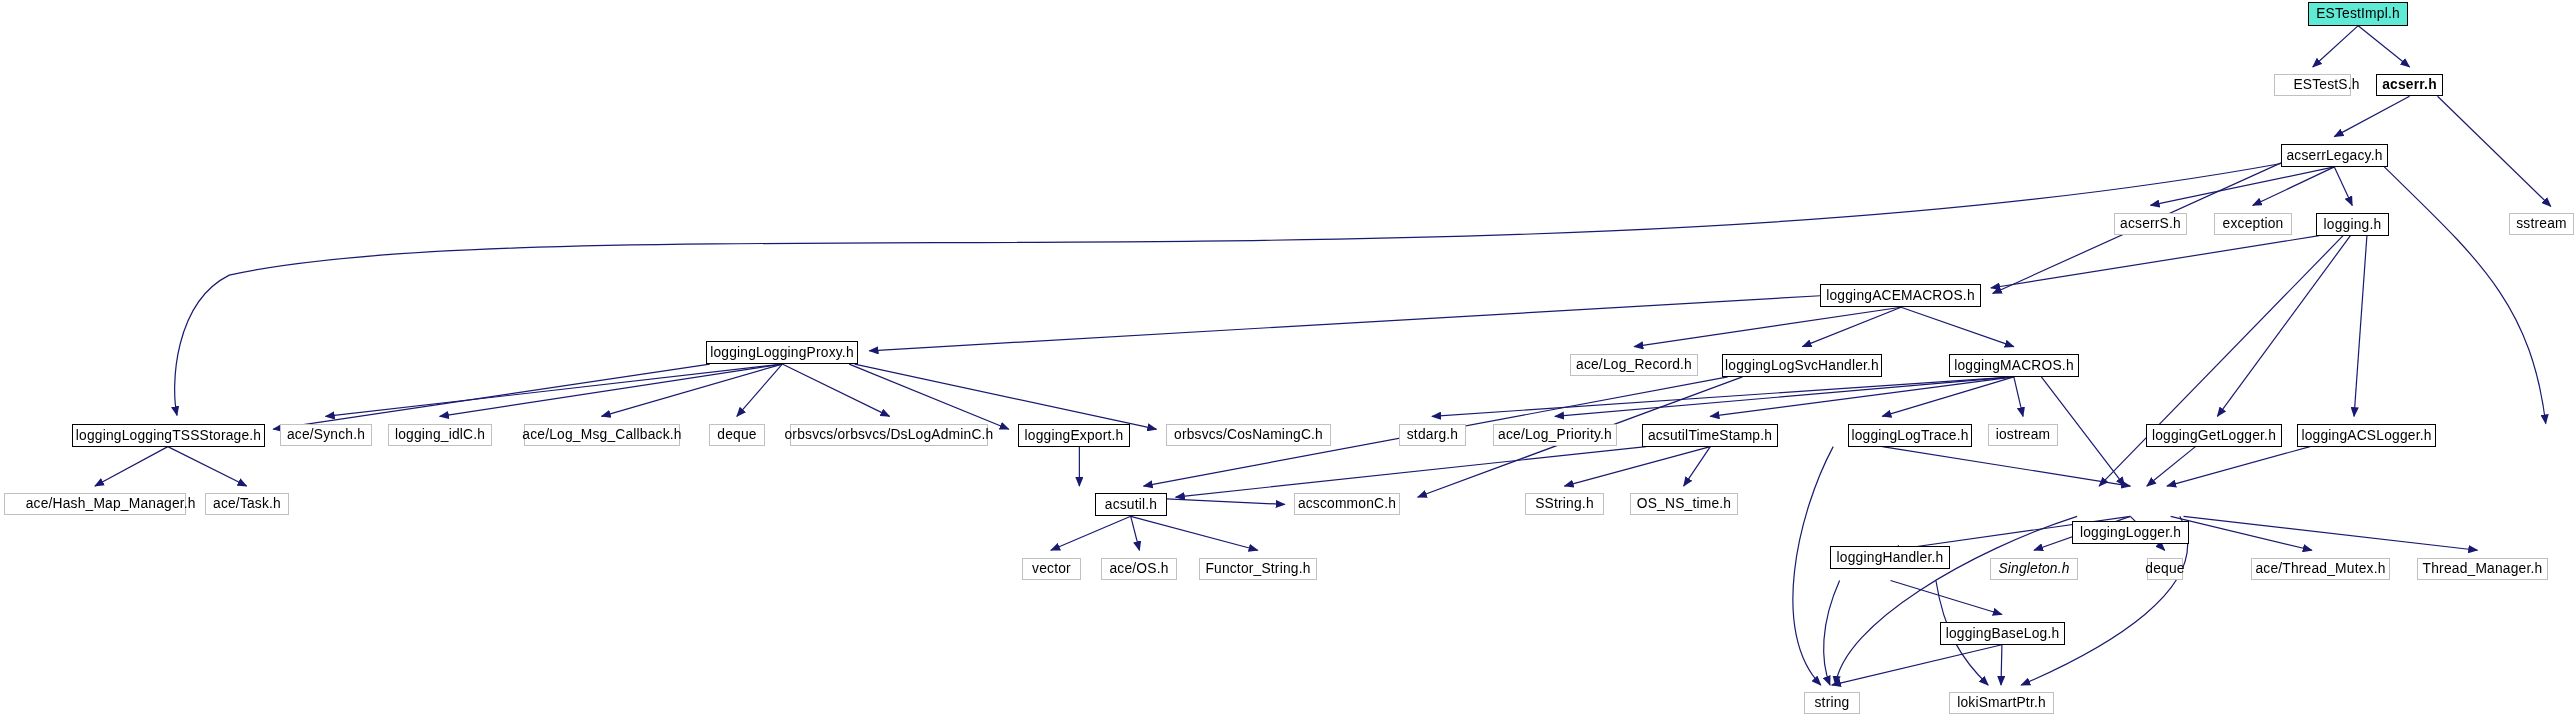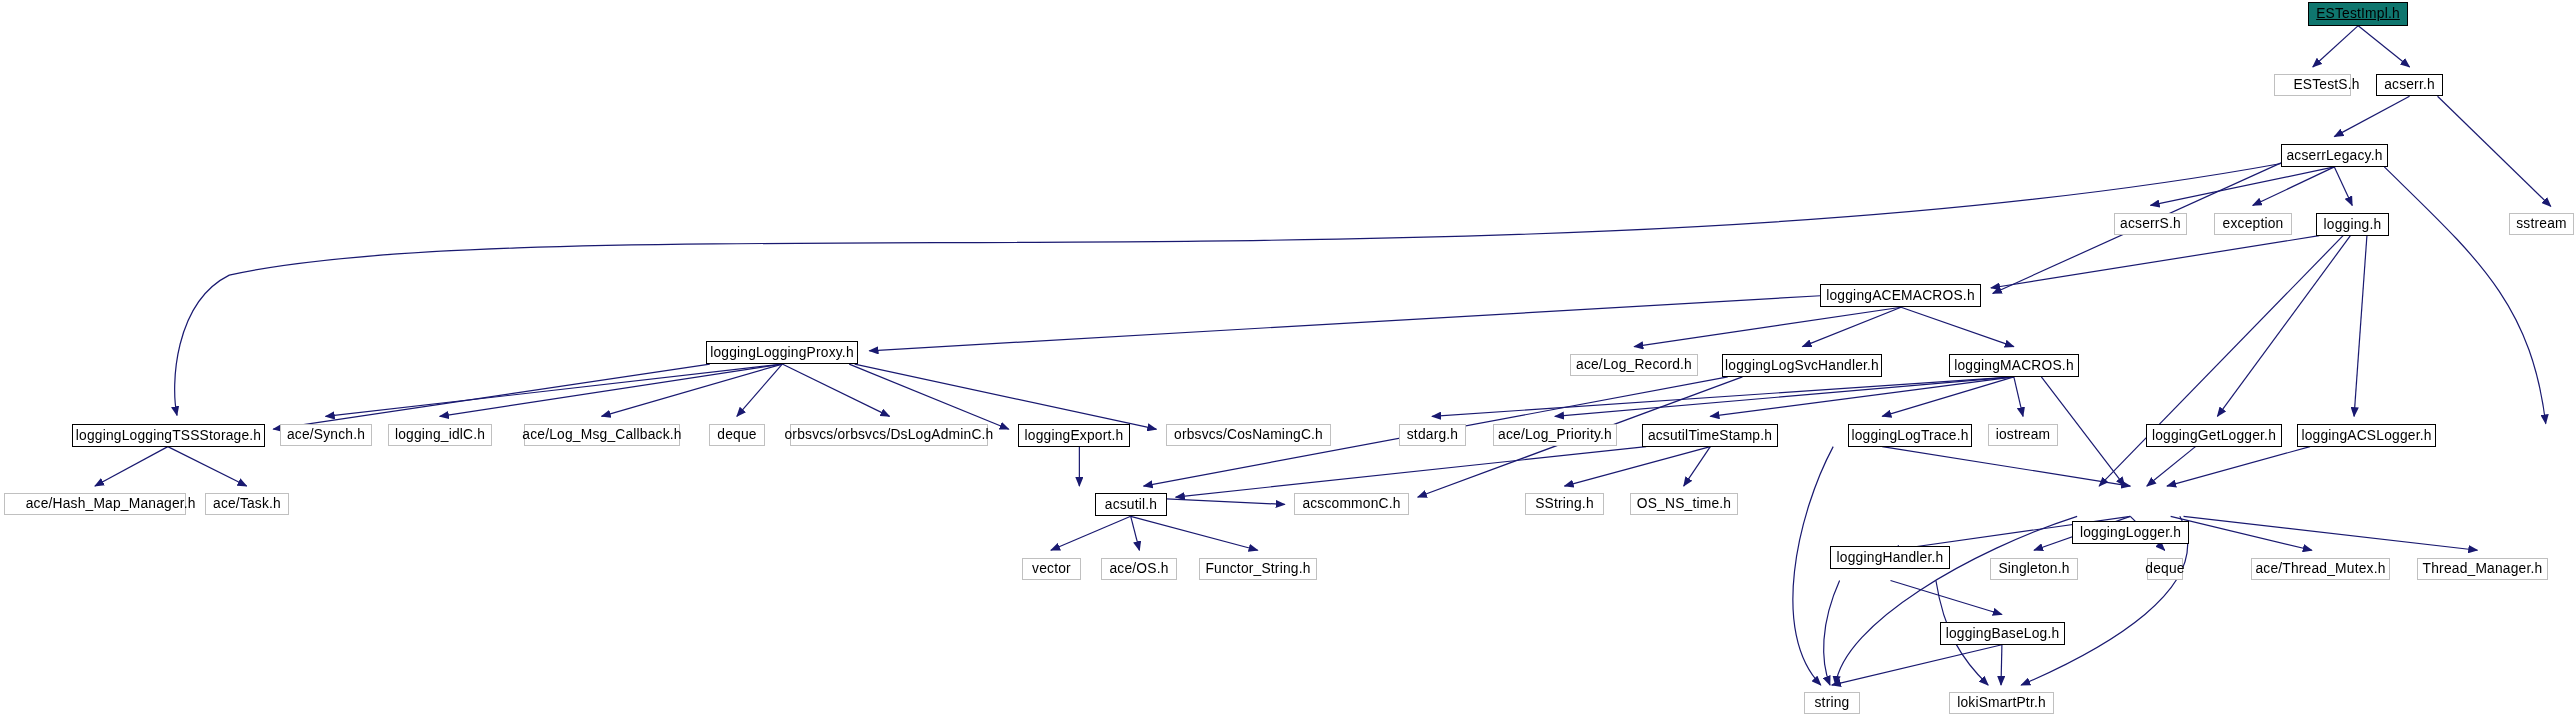--- a/index.html
+++ b/index.html
@@ -37,22 +37,21 @@
     letter-spacing: 0.2px;
   }
   .node-box.plain {
     border: 0.9px solid #c0c0c0;
   }
   .node-box.strong {
     border: 1.5px solid #000000;
   }
   .node-box.root {
     border: 1.5px solid #000000;
-    background: #0f766e;
-    text-decoration: underline;
+    background: #5eead4;
   }
 </style>
 </head>
 <body>
 
 <div id="graph-root">
   <svg id="graph-canvas" viewBox="0 0 2809 784" preserveAspectRatio="none" aria-hidden="true">
     <defs>
       <marker id="arrowhead" markerWidth="11" markerHeight="9" refX="10" refY="4.5" orient="auto" markerUnits="userSpaceOnUse">
         <path d="M0,0 L11,4.5 L0,9 z" fill="#191970"></path>
@@ -121,21 +120,21 @@
         <path d="M 2183,703 L 2182,747" fill="none" stroke="#191970" stroke-width="1.3" marker-end="url(#arrowhead)"></path>
       </g>
   </svg>
   <div id="node-layer">
       <div class="node-box root" style="left: 2308px; top: 1.8px; width: 100px; height: 24px;">
         <span>ESTestImpl.h</span>
       </div>
       <div class="node-box plain" style="left: 2274px; top: 74px; width: 77px; height: 22px; padding-left: 28px;">
         <span>ESTestS.h</span>
       </div>
-      <div class="node-box strong" style="left: 2376px; top: 74px; width: 67px; height: 22px;">
+      <div class="node-box strong" style="left: 2376px; top: 74px; width: 67px; height: 22px; font-weight: bold;">
         <span>acserr.h</span>
       </div>
       <div class="node-box strong" style="left: 2281px; top: 144px; width: 107px; height: 23px;">
         <span>acserrLegacy.h</span>
       </div>
       <div class="node-box plain" style="left: 2114px; top: 213px; width: 73px; height: 22px;">
         <span>acserrS.h</span>
       </div>
       <div class="node-box plain" style="left: 2214px; top: 213px; width: 78px; height: 22px;">
         <span>exception</span>
@@ -208,21 +207,21 @@
       </div>
       <div class="node-box plain" style="left: 3.7px; top: 493px; width: 182px; height: 22px; padding-left: 32px;">
         <span>ace/Hash_Map_Manager.h</span>
       </div>
       <div class="node-box plain" style="left: 205px; top: 493px; width: 84px; height: 22px;">
         <span>ace/Task.h</span>
       </div>
       <div class="node-box strong" style="left: 1095px; top: 493px; width: 72px; height: 23px;">
         <span>acsutil.h</span>
       </div>
-      <div class="node-box plain" style="left: 1294px; top: 493px; width: 115px; height: 22px;">
+      <div class="node-box plain" style="left: 1294px; top: 493px; width: 106px; height: 22px;">
         <span>acscommonC.h</span>
       </div>
       <div class="node-box plain" style="left: 1525px; top: 493px; width: 79px; height: 22px;">
         <span>SString.h</span>
       </div>
       <div class="node-box plain" style="left: 1630px; top: 493px; width: 108px; height: 22px;">
         <span>OS_NS_time.h</span>
       </div>
       <div class="node-box strong" style="left: 2072px; top: 493px; width: 117px; height: 23px; margin-top: 28px;">
         <span>loggingLogger.h</span>
@@ -232,21 +231,21 @@
       </div>
       <div class="node-box plain" style="left: 1101px; top: 558px; width: 76px; height: 22px;">
         <span>ace/OS.h</span>
       </div>
       <div class="node-box plain" style="left: 1199px; top: 558px; width: 118px; height: 22px;">
         <span>Functor_String.h</span>
       </div>
       <div class="node-box strong" style="left: 1830px; top: 546px; width: 120px; height: 23px;">
         <span>loggingHandler.h</span>
       </div>
-      <div class="node-box plain" style="left: 1990px; top: 558px; width: 88px; height: 22px;">
+      <div class="node-box plain" style="left: 1990px; top: 558px; width: 88px; height: 22px; font-style: italic;">
         <span>Singleton.h</span>
       </div>
       <div class="node-box plain" style="left: 2147px; top: 558px; width: 36px; height: 22px;">
         <span>deque</span>
       </div>
       <div class="node-box plain" style="left: 2251px; top: 558px; width: 139px; height: 22px;">
         <span>ace/Thread_Mutex.h</span>
       </div>
       <div class="node-box plain" style="left: 2417px; top: 558px; width: 131px; height: 22px;">
         <span>Thread_Manager.h</span>

